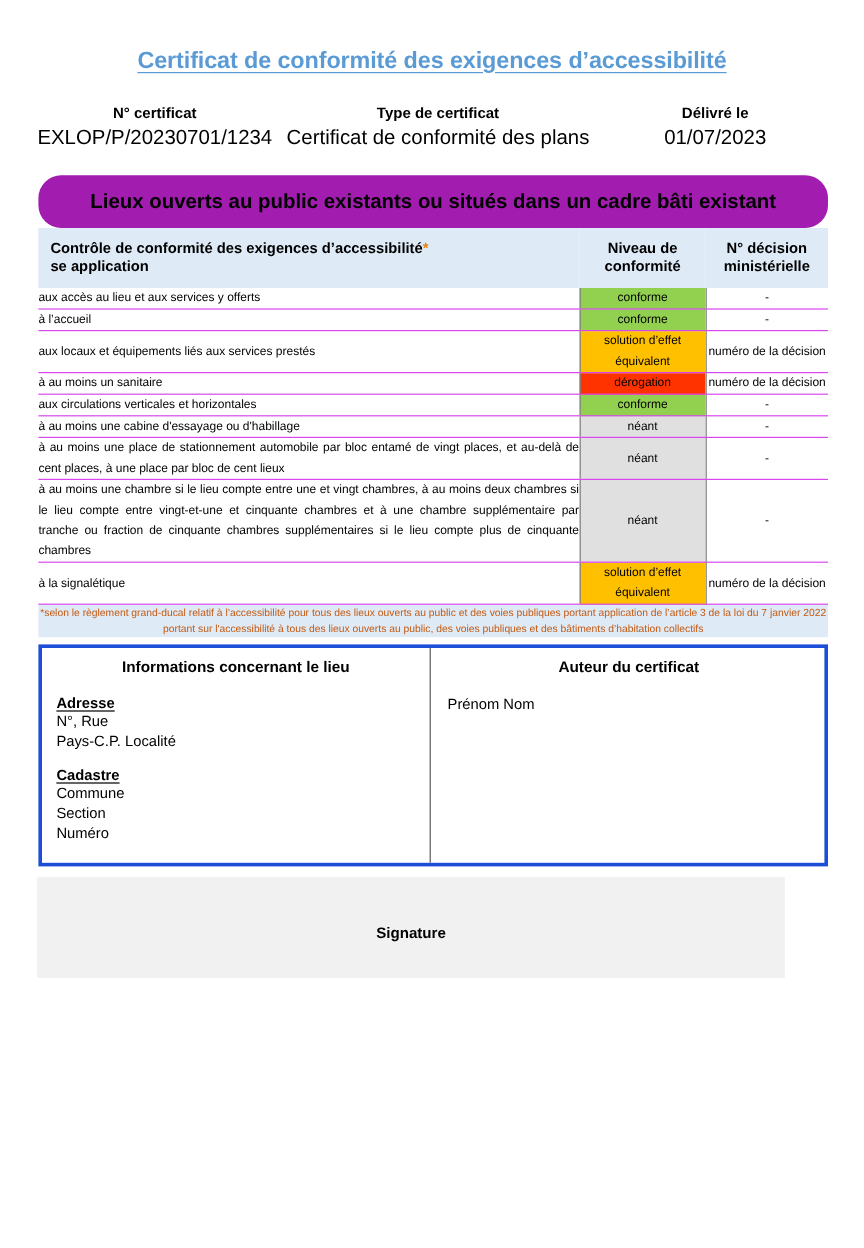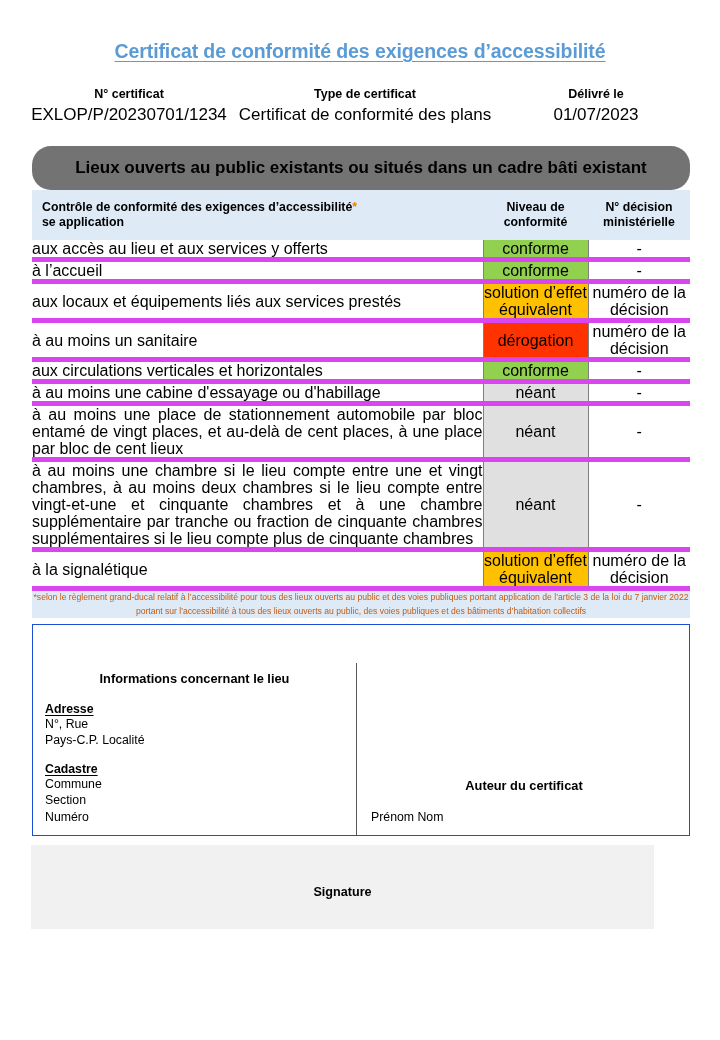--- a/index.html
+++ b/index.html
@@ -61,21 +61,21 @@
     border-collapse: collapse;
     width: 658px;
     table-layout: fixed;
   }
   table.cert td, table.cert th {
     vertical-align: middle;
     padding: 0;
   }
 
   .band-title td {
-    background: #737373;
+    background: #a21caf;
     text-align: center;
     font-weight: bold;
     font-size: 17px;
     height: 44px;
     padding: 0 10px;
     border-radius: 19px;
   }
 
   .band-cols td {
     background: #DEEAF6;
@@ -89,22 +89,22 @@
     padding: 0 8px 0 10px;
   }
   .band-cols td.c-mid,
   .band-cols td.c-right {
     text-align: center;
     padding: 0 4px;
   }
   .ast { color: #E8820C; }
 
   tr.drow td {
-    border-bottom: 5px solid #d946ef;
-    font-size: 16px;
+    border-bottom: 1px solid #d946ef;
+    font-size: 10px;
     line-height: 17px;
   }
   tr.drow:first-of-type td { }
 
   td.desc {
     text-align: justify;
     text-justify: inter-word;
     padding: 9px 12px 9px 10px;
     background: #ffffff;
   }
@@ -138,24 +138,23 @@
     text-align: center;
     padding: 5px 14px 6px 14px;
     box-sizing: border-box;
   }
 
   
   .info-wrap {
     margin: 6px 30px 0 32px;
     width: 658px;
     box-sizing: border-box;
-    border: 1px solid #1d4ed8;
+    border: 3px solid #1d4ed8;
     display: flex;
-    height: 212px;
-    align-items: flex-end;
+    height: 185px;
   }
   .info-left {
     width: 324px;
     border-right: 1px solid #595959;
     box-sizing: border-box;
     padding: 8px 12px 10px 12px;
   }
   .info-right {
     flex: 1;
     box-sizing: border-box;

